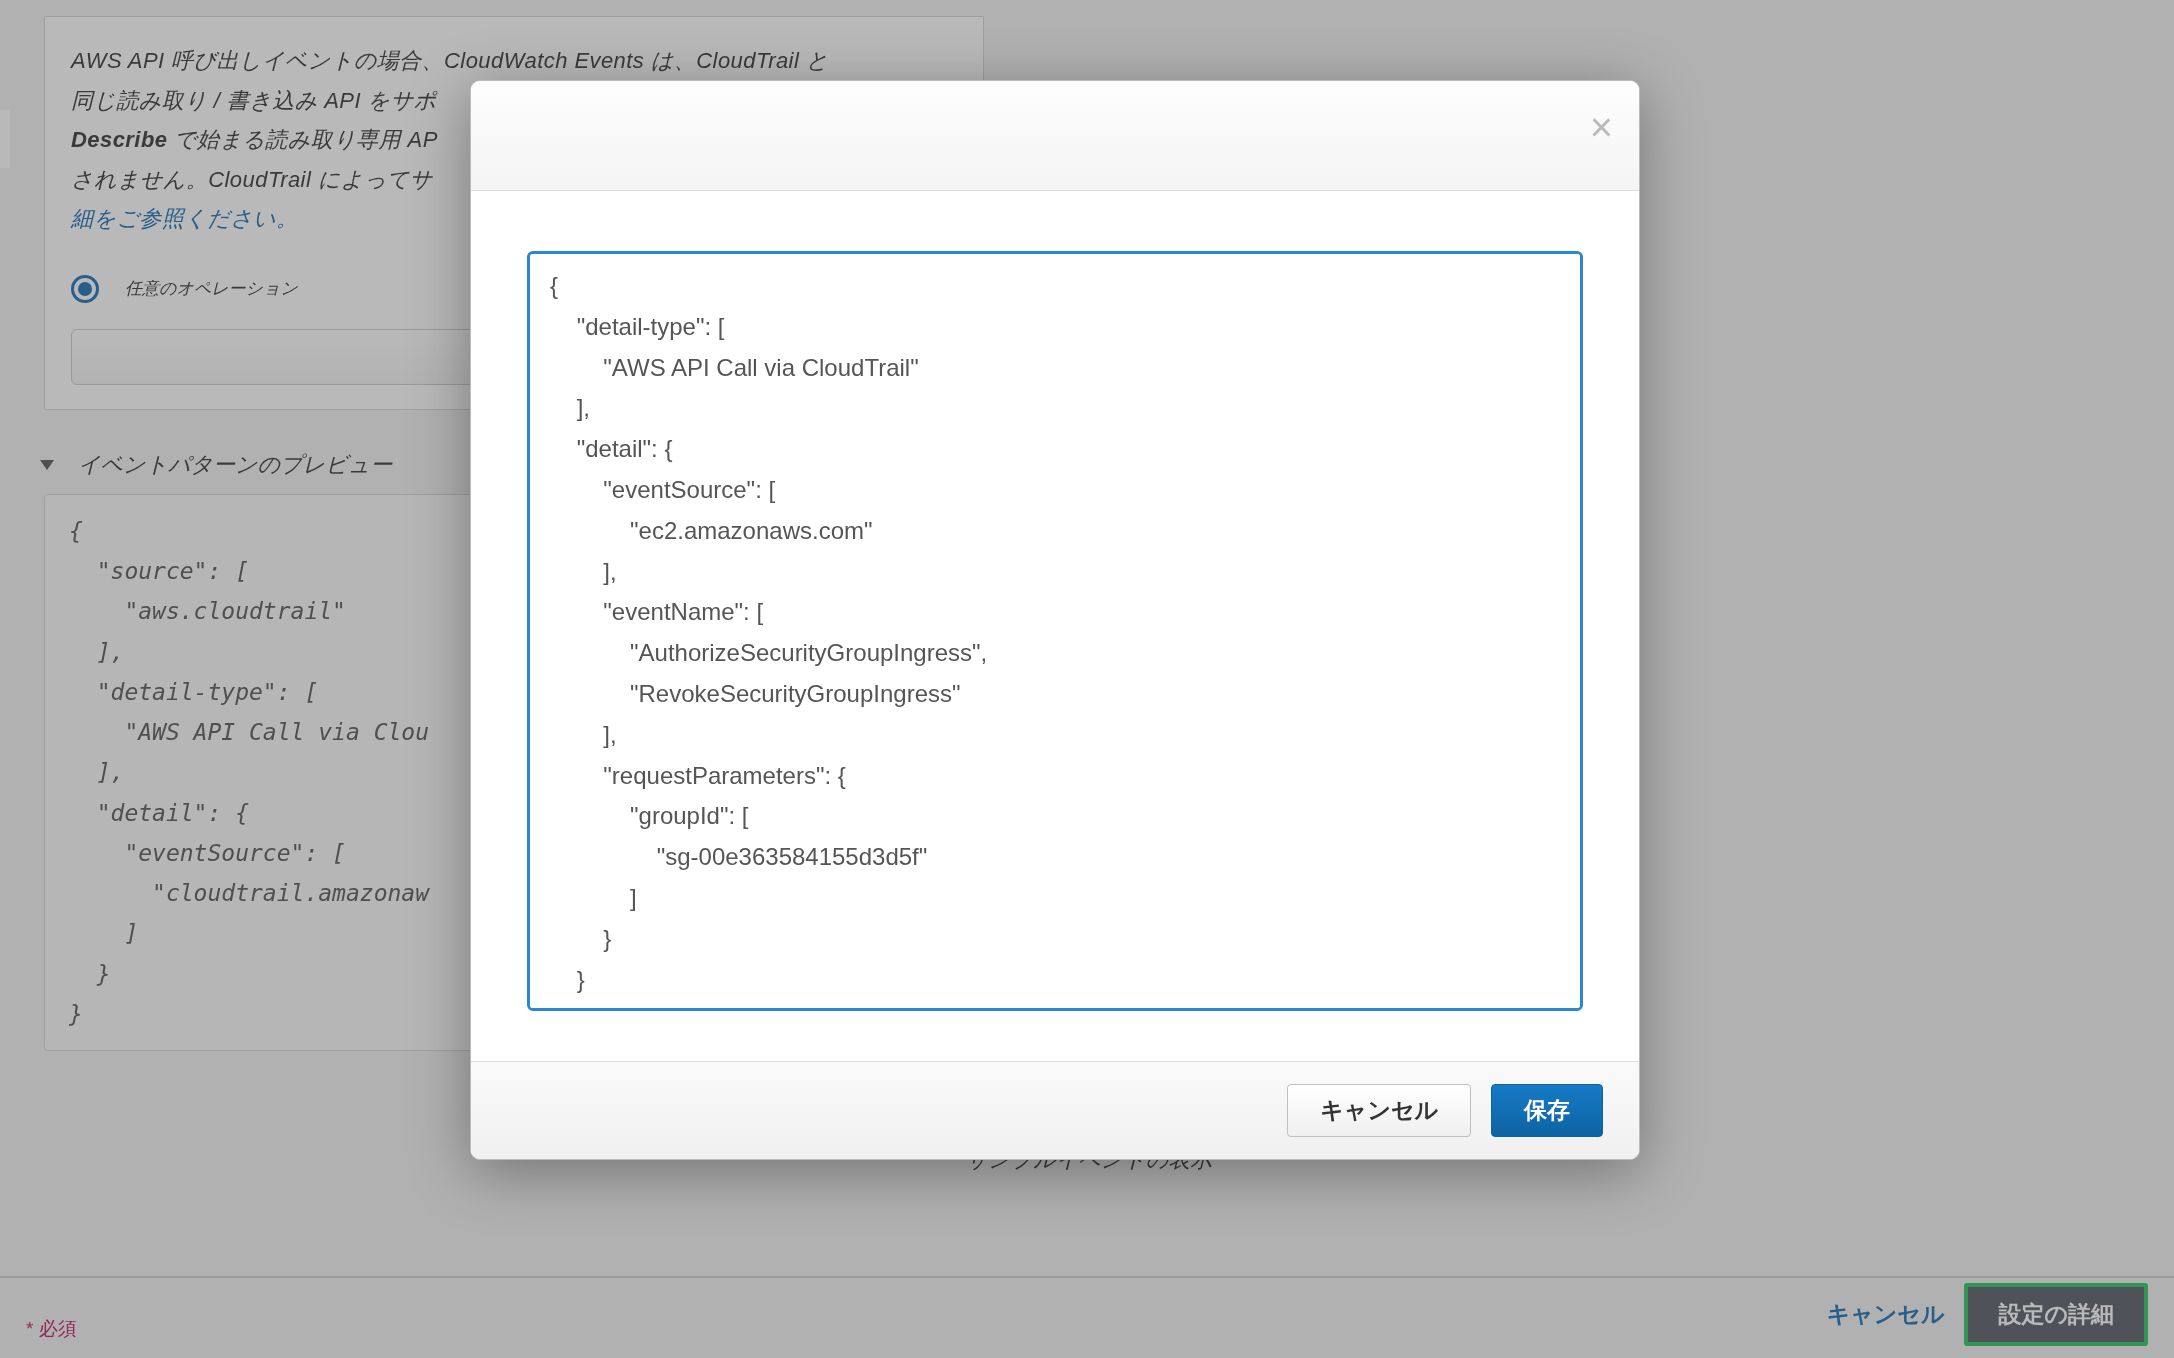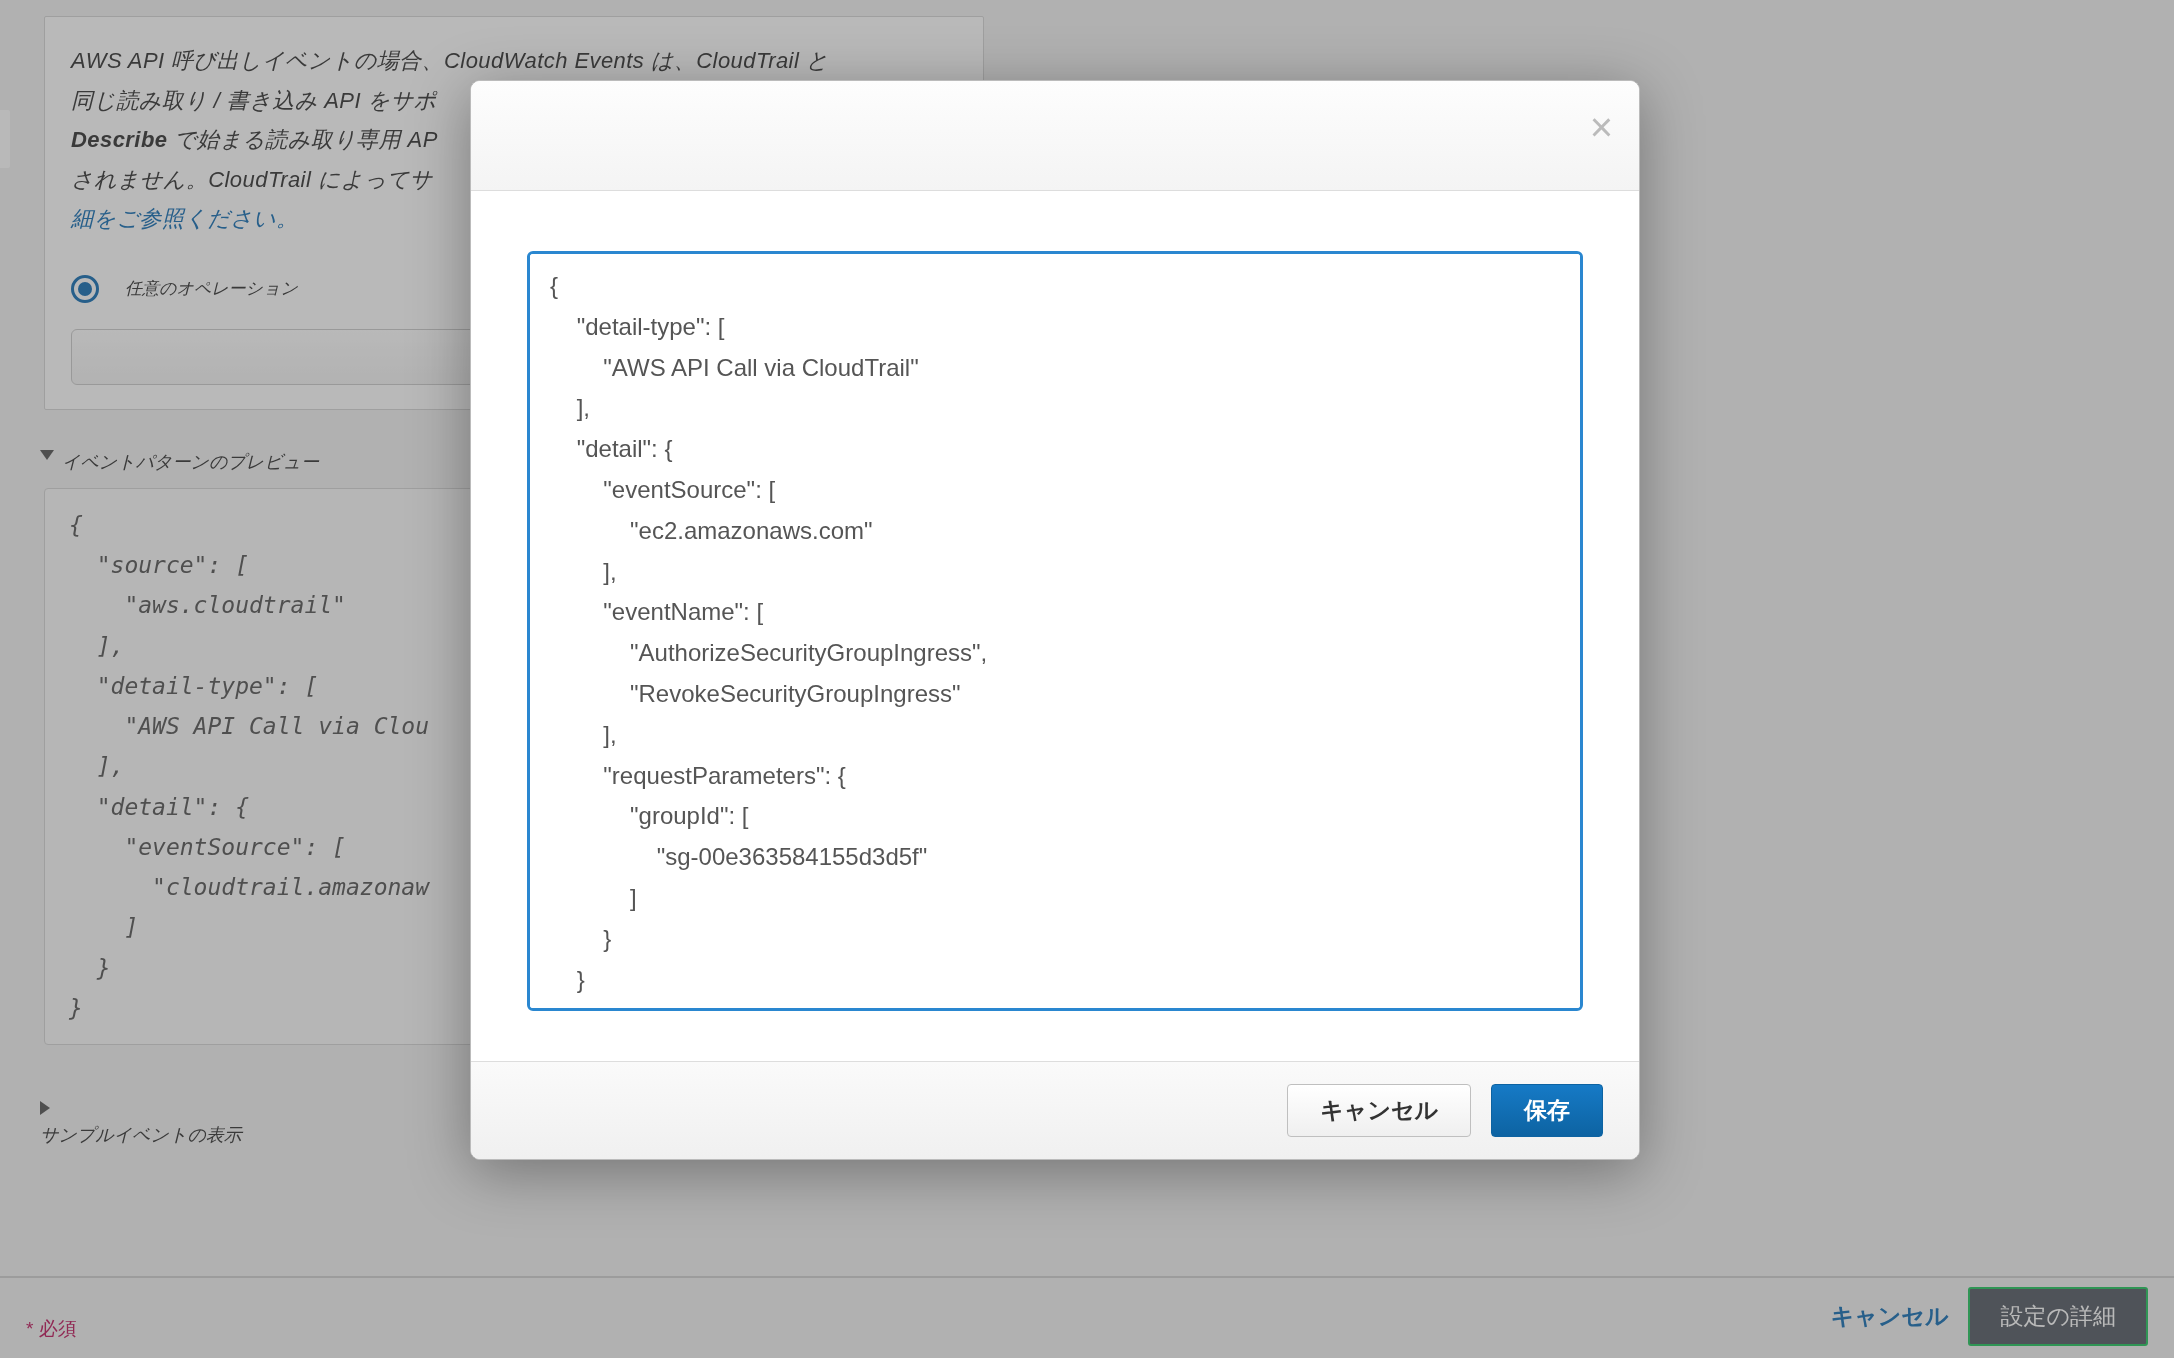--- a/index.html
+++ b/index.html
@@ -60,24 +60,24 @@
     .placeholder-bar {
       height: 56px;
       border: 1px solid #ccc;
       border-radius: 6px;
       background: linear-gradient(#fff,#f4f4f4);
     }
 
     .disclosure {
       margin: 40px 0 14px 16px;
       display: flex;
-      align-items: flex-start;
-      gap: 8px;
+      align-items: center;
+      gap: 24px;
       cursor: pointer;
-      font-size: 18px;
+      font-size: 22px;
     }
     .tri-down, .tri-right {
       width: 0; height: 0;
     }
     .tri-down { border-left: 7px solid transparent; border-right: 7px solid transparent; border-top: 10px solid #555; }
     .tri-right { border-top: 7px solid transparent; border-bottom: 7px solid transparent; border-left: 10px solid #555; }
 
     .code-box {
       background: #fafafa;
       border: 1px solid #d5d5d5;
@@ -107,25 +107,25 @@
       right: 26px;
       bottom: 12px;
       display: flex;
       gap: 20px;
       align-items: center;
     }
     .link-cancel { color: #146eb4; font-size: 23px; font-weight: 700; cursor: pointer; }
     .btn-primary-muted {
       background: #545b64;
       color: #fff;
-      border: 2px solid #22c55e;
+      border: 4px solid #22c55e;
       padding: 12px 30px;
       border-radius: 3px;
       font-size: 23px;
-      font-weight: 400;
+      font-weight: 700;
       cursor: pointer;
     }
 
     .hr {
       position: absolute;
       left: 0; right: 0; bottom: 80px;
       height: 0;
       border-top: 2px solid #d0d0d0;
     }
 

